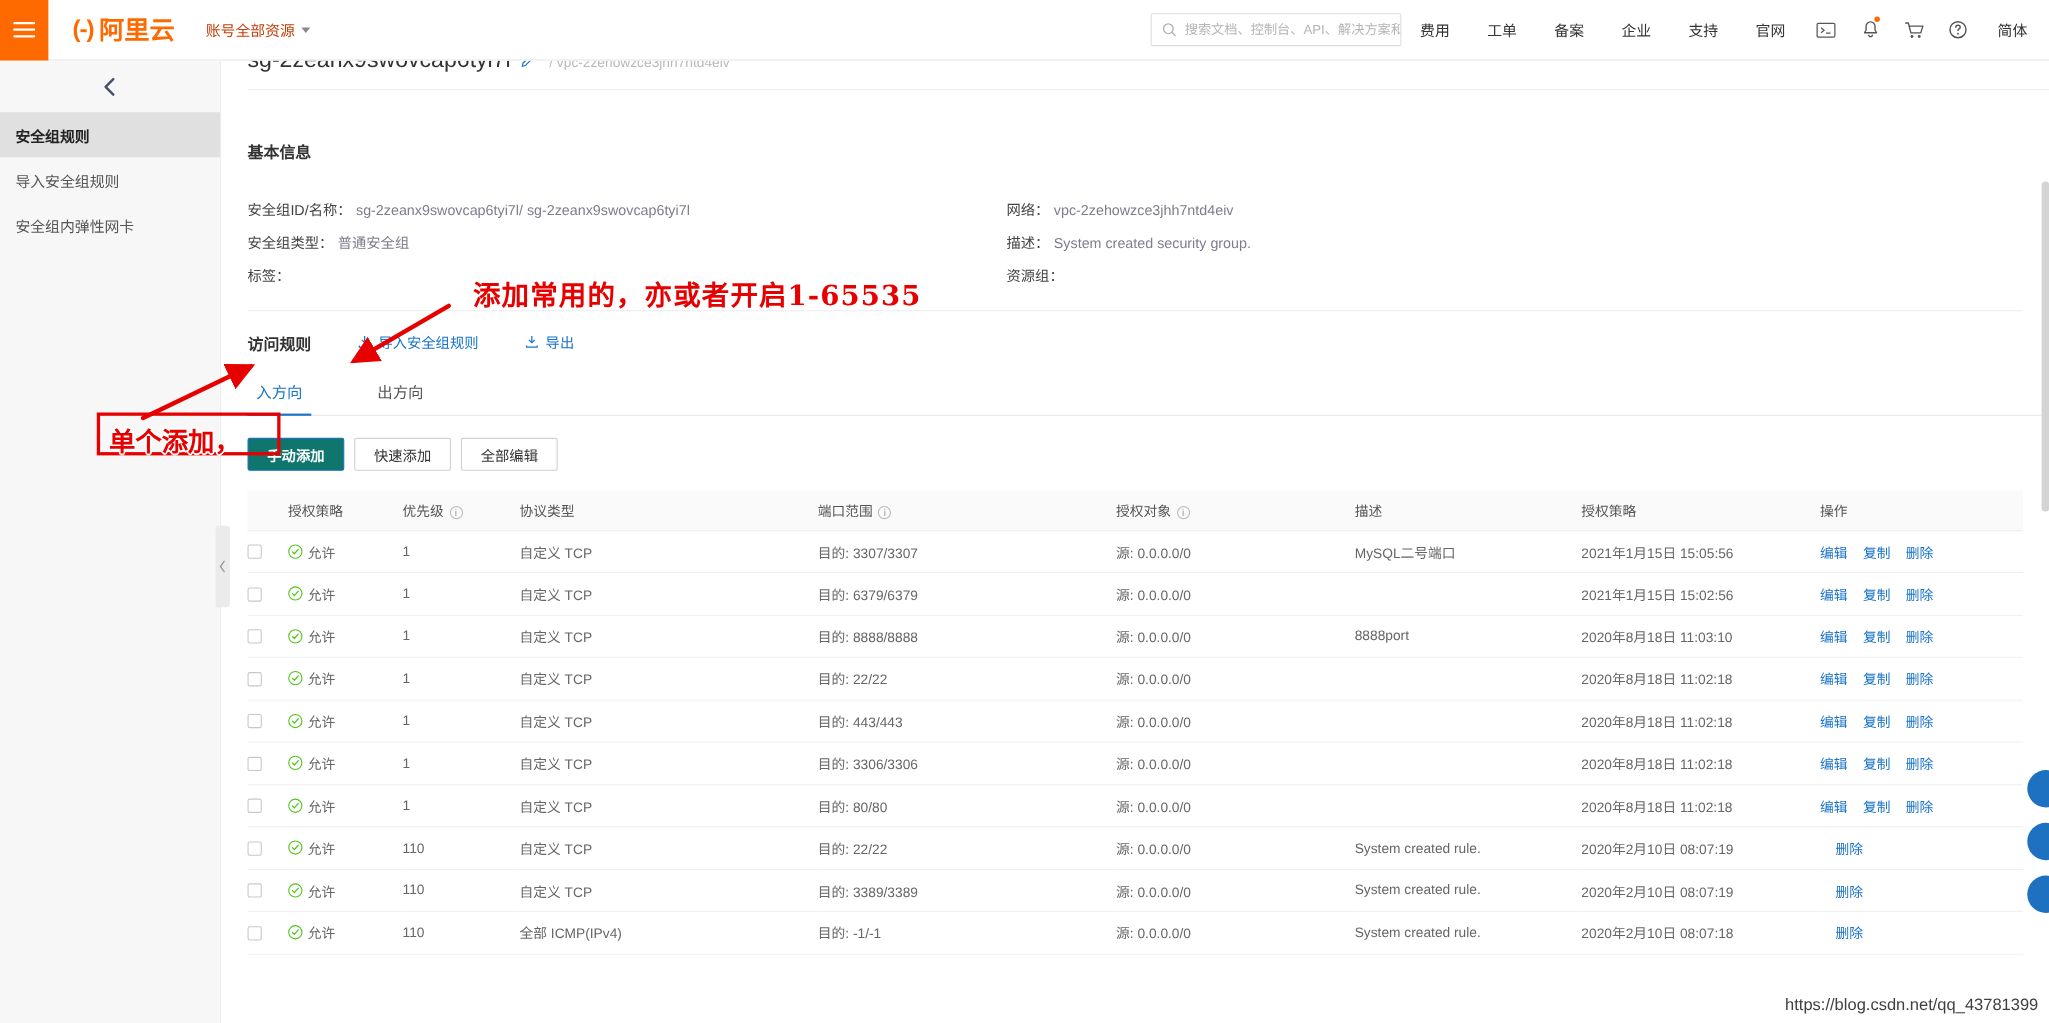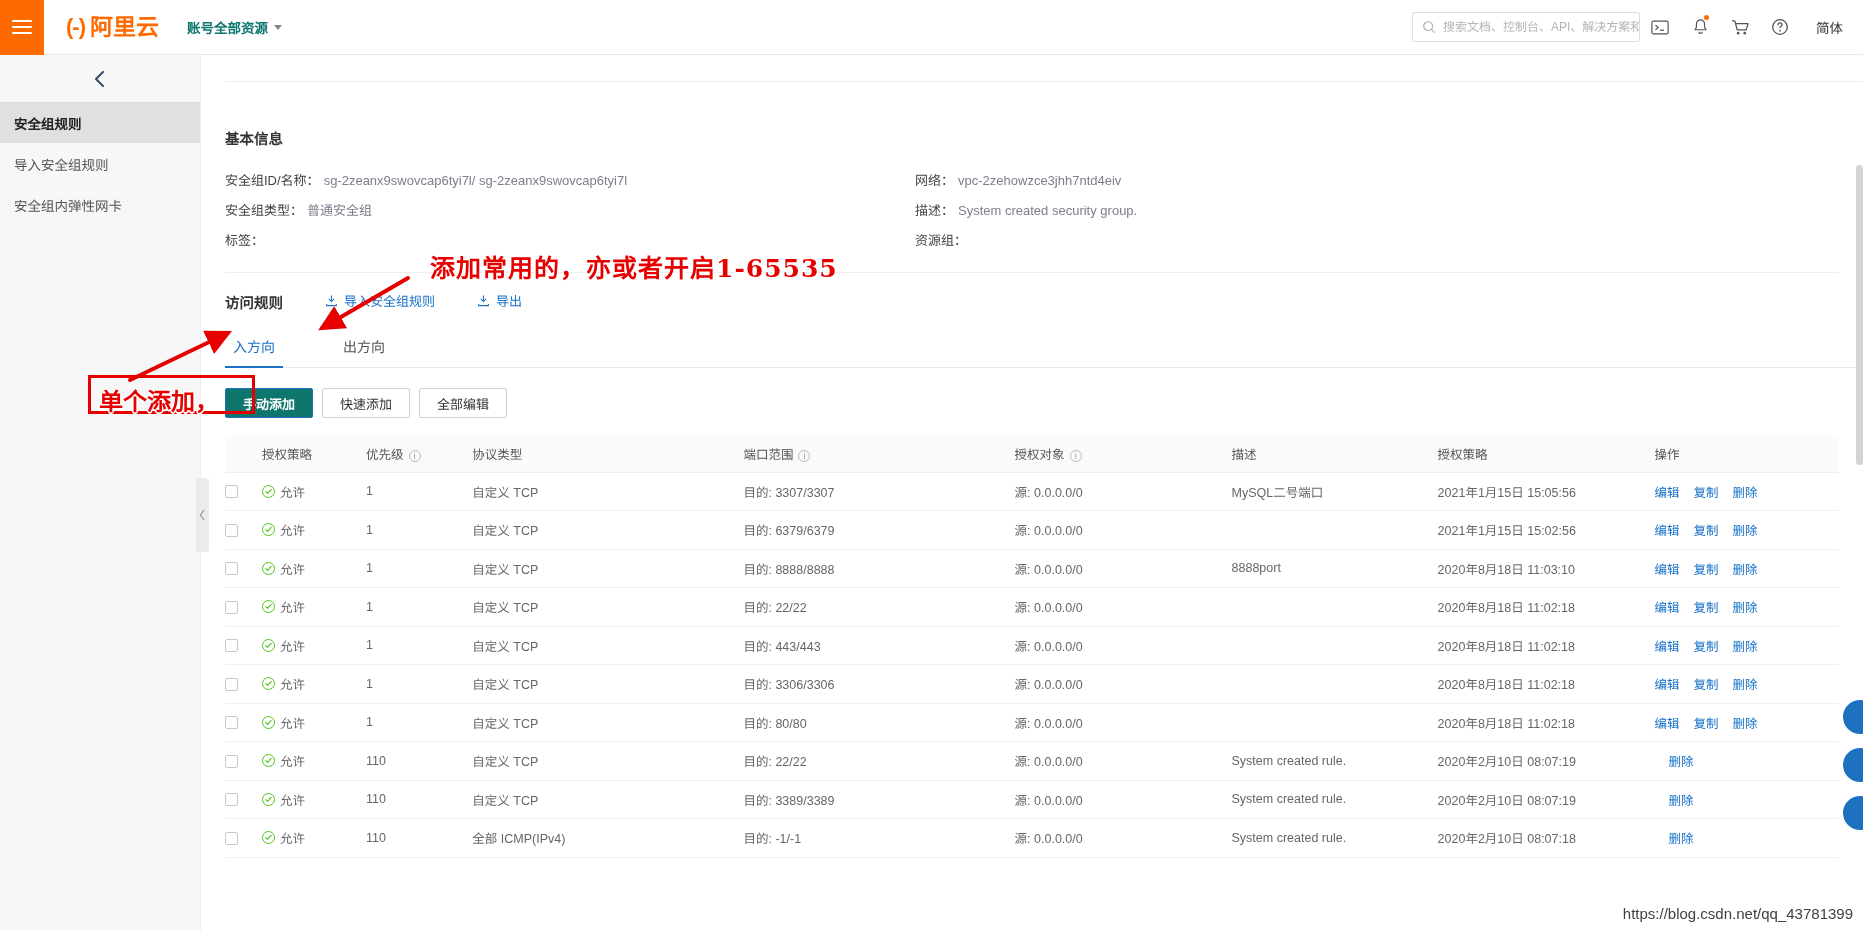--- a/index.html
+++ b/index.html
@@ -43,24 +43,23 @@
   }
   .brand-mark {
     font-size: 22px; color: #ff6a00; font-weight: bold;
     letter-spacing: -1px; line-height: 1;
   }
   .brand-name {
     font-size: 23px; color: #ff6a00; font-weight: bold;
     margin-left: 5px; line-height: 1;
   }
   .acct-select {
-    margin-left: 28px; font-size: 13.5px; color: #0f766e;
+    margin-left: 28px; font-size: 13.5px; color: #c2410c;
     cursor: pointer; display: flex; align-items: center;
     flex: 0 0 auto;
-    font-weight: bold;
   }
   .caret-down {
     display: inline-block; margin-left: 6px;
     width: 0; height: 0;
     border-left: 4px solid transparent;
     border-right: 4px solid transparent;
     border-top: 5px solid #888;
   }
   .nav-spacer { flex: 1 1 auto; }
   .globalsearch {
@@ -153,21 +152,21 @@
   .head-divider {
     position: absolute; left: 24px; right: 0; top: 26px;
     border-top: 1px solid #ededed;
   }
 
   .section-title {
     margin: 36px 0 0 24px;
     font-size: 14.5px; color: #333; font-weight: bold;
   }
   .info-grid {
-    margin: 22px 0 0 24px;
+    margin: 32px 0 0 24px;
     position: relative;
     height: 94px;
   }
   .info-item {
     position: absolute;
     font-size: 13px; white-space: nowrap;
   }
   .info-label { color: #444; }
   .info-value { color: #7d7d8e; margin-left: 4px; }
   .i-c1 { left: 0; }
@@ -387,20 +386,28 @@
     <div class="nav-spacer"></div>
 
     <div class="globalsearch">
       <svg width="14" height="14" viewBox="0 0 16 16">
         <circle cx="7" cy="7" r="5" fill="none" stroke="#b0b0b0" stroke-width="1.4"></circle>
         <line x1="10.7" y1="10.7" x2="14.5" y2="14.5" stroke="#b0b0b0" stroke-width="1.4"></line>
       </svg>
       <input type="text" placeholder="搜索文档、控制台、API、解决方案和资源" style="">
     </div>
 
+    <div class="nav-links">
+      <a>费用</a>
+      <a>工单</a>
+      <a>备案</a>
+      <a>企业</a>
+      <a>支持</a>
+      <a>官网</a>
+    </div>
 
     <div class="nav-icons">
       <div class="nav-icon">
         <svg width="18" height="15" viewBox="0 0 20 16">
           <rect x="1" y="1" width="18" height="14" rx="1.5" fill="none" stroke="#555" stroke-width="1.3"></rect>
           <polyline points="5,5.5 8,8 5,10.5" fill="none" stroke="#555" stroke-width="1.3"></polyline>
           <line x1="10" y1="11" x2="14.5" y2="11" stroke="#555" stroke-width="1.3"></line>
         </svg>
       </div>
       <div class="nav-icon">
@@ -441,20 +448,29 @@
       <span style="padding-left:6px">导入安全组规则</span>
     </div>
     <div class="side-item">
       <span style="padding-left:6px">安全组内弹性网卡</span>
     </div>
   </div>
 
   <div class="main">
 
     <div class="page-head">
+      <div class="page-title-row">
+        <span class="page-title">sg-2zeanx9swovcap6tyi7l</span>
+        <span class="title-edit">
+          <svg width="13" height="13" viewBox="0 0 14 14">
+            <path d="M1.5 10.2 9.6 2.1l2.3 2.3-8.1 8.1-3 .7z" fill="none" stroke="#1a73c8" stroke-width="1.2"></path>
+          </svg>
+        </span>
+        <span class="breadcrumb-tail">/ vpc-2zehowzce3jhh7ntd4eiv</span>
+      </div>
       <div class="head-divider"></div>
     </div>
 
     <div class="section-title">基本信息</div>
 
     <div class="info-grid">
       <div class="info-item i-c1 i-r1">
         <span class="info-label">安全组ID/名称：</span><span class="info-value">sg-2zeanx9swovcap6tyi7l/ sg-2zeanx9swovcap6tyi7l</span>
       </div>
       <div class="info-item i-c1 i-r2">

